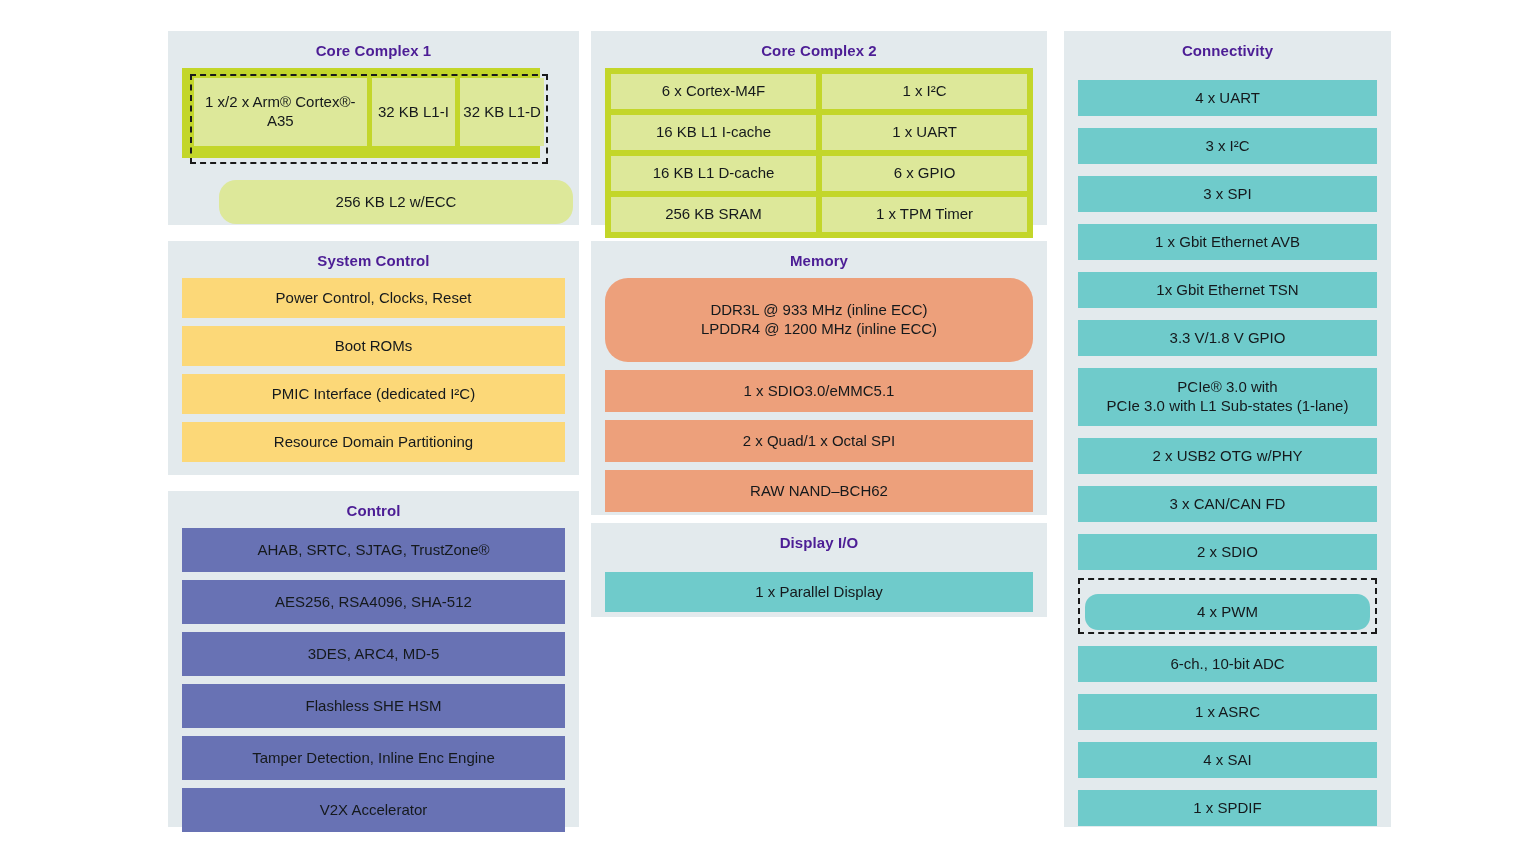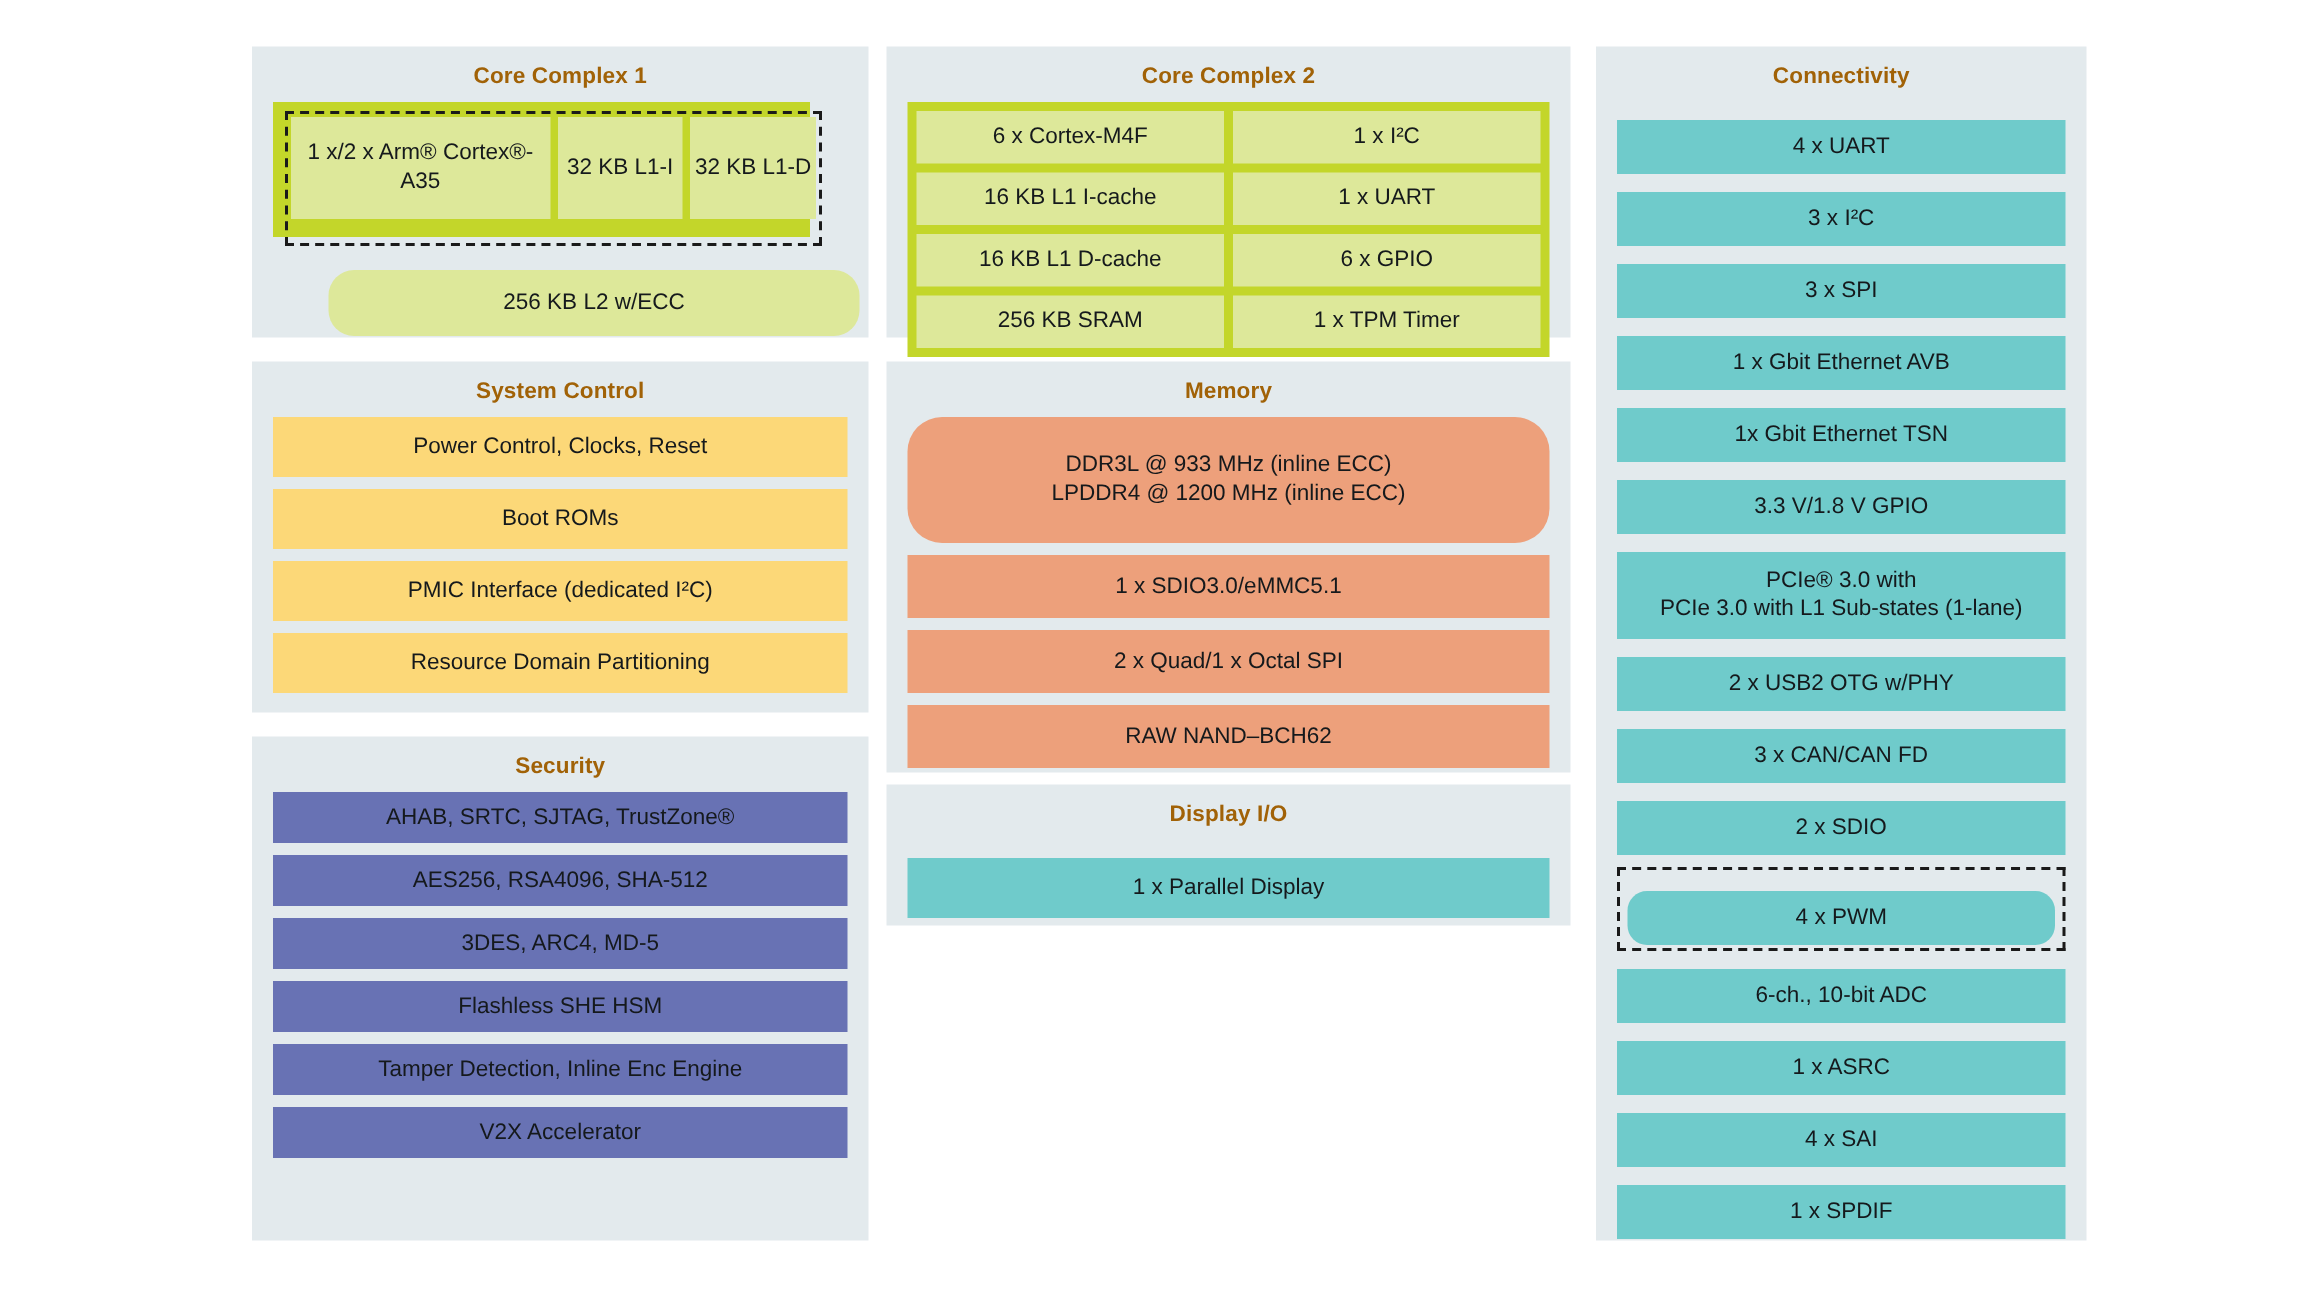--- a/index.html
+++ b/index.html
@@ -21,21 +21,21 @@
   
   .panel {
     position: absolute;
     background: #e3eaed;
     padding: 0;
   }
   .panel-title {
     text-align: center;
     font-weight: bold;
     font-size: 15px;
-    color: #a16207;
+    color: #4c1d95;
     line-height: 1;
     padding-top: 12px;
     padding-bottom: 10px;
     letter-spacing: 0.1px;
   }
   .panel-body {
     padding: 0 14px 13px 14px;
   }
 
   
@@ -106,21 +106,21 @@
     gap: 6px;
   }
   #cc2-frame .blk { height: 35px; }
 
   
   #memory-stack .blk { height: 42px; }
   #memory-stack .blk.tall { height: 84px; border-radius: 23px; }
 
   
   #syscontrol-stack .blk { height: 40px; }
-  #security-stack .blk { height: 34px; }
+  #security-stack .blk { height: 44px; }
   #display-stack .blk { height: 40px; }
   #conn-stack .blk { height: 36px; }
   #conn-stack .blk.tall { height: 58px; }
 
   
   .dash-wrap {
     position: relative;
     border: 2px dashed #1a1a1a;
     padding: 2px 5px;
     margin-bottom: 8px;
@@ -154,21 +154,21 @@
     <div class="panel-title">System Control</div>
     <div class="panel-body stack" id="syscontrol-stack">
       <div class="blk yellow">Power Control, Clocks, Reset</div>
       <div class="blk yellow">Boot ROMs</div>
       <div class="blk yellow">PMIC Interface (dedicated I²C)</div>
       <div class="blk yellow">Resource Domain Partitioning</div>
     </div>
   </section>
 
   <section class="panel" id="panel-security" style="left:168px; top:491px; width:411px; height:336px;">
-    <div class="panel-title">Security</div>
+    <div class="panel-title">Control</div>
     <div class="panel-body stack" id="security-stack">
       <div class="blk purple">AHAB, SRTC, SJTAG, TrustZone®</div>
       <div class="blk purple">AES256, RSA4096, SHA-512</div>
       <div class="blk purple">3DES, ARC4, MD-5</div>
       <div class="blk purple">Flashless SHE HSM</div>
       <div class="blk purple">Tamper Detection, Inline Enc Engine</div>
       <div class="blk purple">V2X Accelerator</div>
     </div>
   </section>
 

